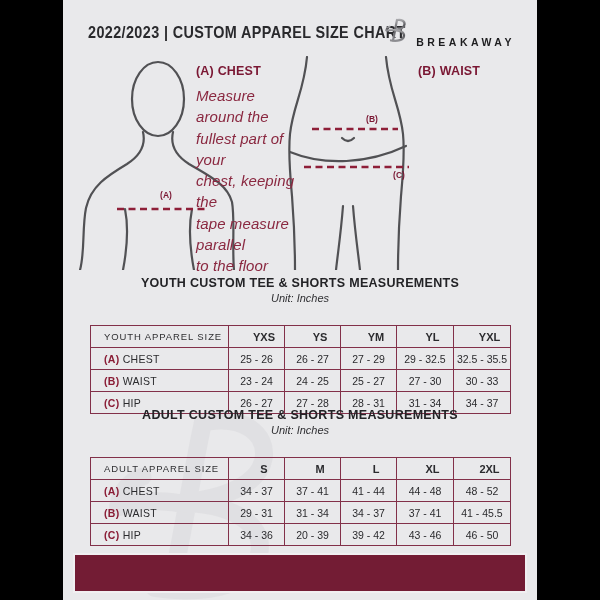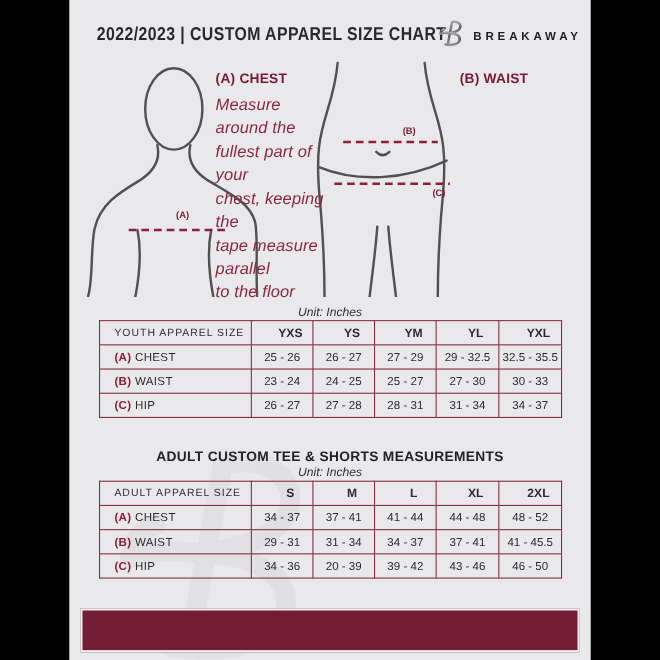--- a/index.html
+++ b/index.html
@@ -10,42 +10,42 @@
   .page{
     position:absolute;left:63px;top:0;width:474px;height:600px;
     background:#e9e9eb;overflow:hidden;
   }
   
   .hdr-title{
     position:absolute;left:25px;top:22px;
     font-size:15px;font-weight:700;color:#29292c;letter-spacing:.4px;
     transform:scale(.96,1.12);transform-origin:left top;white-space:nowrap;
   }
-  .brand{position:absolute;right:8px;top:16px;display:flex;align-items:center;gap:7px;}
+  .brand{position:absolute;right:22px;top:16px;display:flex;align-items:flex-end;gap:7px;}
   .brand-name{font-size:10.5px;font-weight:700;color:#1d1d1f;letter-spacing:3.5px;}
   
   .fig{position:absolute;}
   .fig path,.fig ellipse{fill:none;stroke:#515154;stroke-width:2.2;stroke-linecap:round;}
   .fig line{stroke:#8e1f38;stroke-width:2.3;stroke-dasharray:7 4.5;}
   .marker{
     position:absolute;width:26px;text-align:center;
     font-size:8.5px;font-weight:700;color:#7a1733;
   }
   
   .guide{position:absolute;}
   .guide h3{margin:0;font-size:12.5px;font-weight:700;color:#7a1733;letter-spacing:.2px;}
   .guide p{
     margin:7px 0 0 0;font-size:15px;font-style:italic;font-weight:400;
     color:#8a2840;line-height:1.42;white-space:pre-line;letter-spacing:.1px;
   }
   
   .tbl-section{position:absolute;left:27px;width:420px;z-index:2;}
   .tbl-title{text-align:center;font-size:12.5px;font-weight:700;color:#232326;letter-spacing:.3px;}
   .tbl-unit{text-align:center;font-size:11px;font-style:italic;color:#2f2f32;margin-top:2px;}
-  table{border-collapse:collapse;table-layout:fixed;width:420px;margin-top:1px;background:transparent;border-radius:17px;}
+  table{border-collapse:collapse;table-layout:fixed;width:420px;margin-top:21px;background:transparent;border-radius:17px;}
   td{border:1.5px solid #823049;height:21px;text-align:center;vertical-align:middle;
      font-size:10.5px;color:#2b2b2e;padding:0;}
   td.lblh{font-size:9.5px;letter-spacing:.9px;color:#2f2f32;text-align:left;padding-left:13px;}
   td.sz{font-weight:700;font-size:11px;padding-left:15px;}
   td.lbl{text-align:left;padding-left:13px;letter-spacing:.3px;}
   td.lbl .key{font-weight:700;color:#8a1d36;}
   
   .footer-bar{
     position:absolute;left:10px;top:553px;width:450px;height:36px;
     background:#731c34;border:2px solid #f1eff1;z-index:2;
@@ -119,20 +119,21 @@
     <g fill="none" stroke="#d9d9dc" stroke-width="4.5" stroke-linecap="round">
       <path d="M24,6 C21,20 19,34 16,47"></path>
       <path d="M24,6 C34,4 40,9 39,15 C38,21 30,25 18,26"></path>
       <path d="M18,26 C31,26 39,31 38,38 C37,46 26,49 12,47"></path>
       <path d="M3,27 C9,25 14,25.5 18,26"></path>
       <path d="M3,27 C3.5,23 6,20.5 9,19.5"></path>
     </g>
   </svg>
 
   <div class="tbl-section" style="top:276px;">
+    <div class="tbl-title">YOUTH CUSTOM TEE &amp; SHORTS MEASUREMENTS</div>
     <div class="tbl-unit">Unit: Inches</div>
     <table>
       <colgroup>
           <col style="width:138px">
           <col style="width:56px">
           <col style="width:56px">
           <col style="width:56px">
           <col style="width:57px">
           <col style="width:57px">
         </colgroup>

